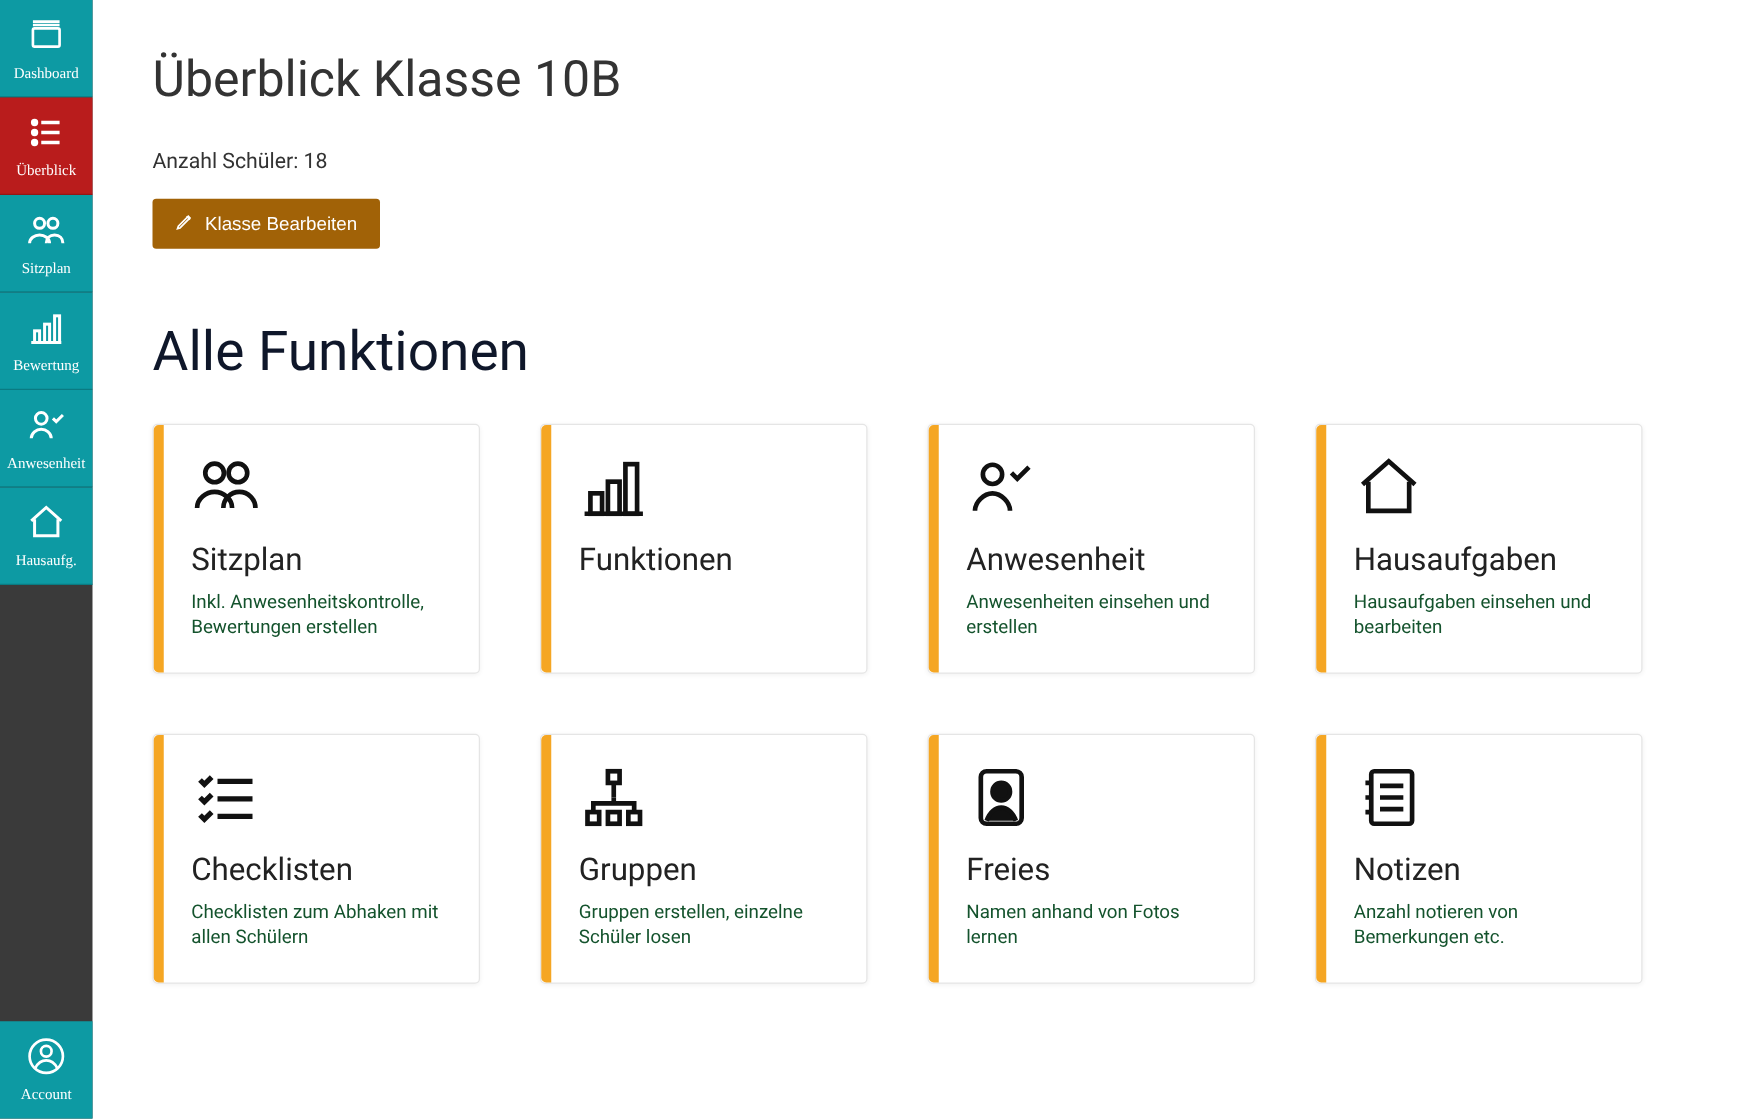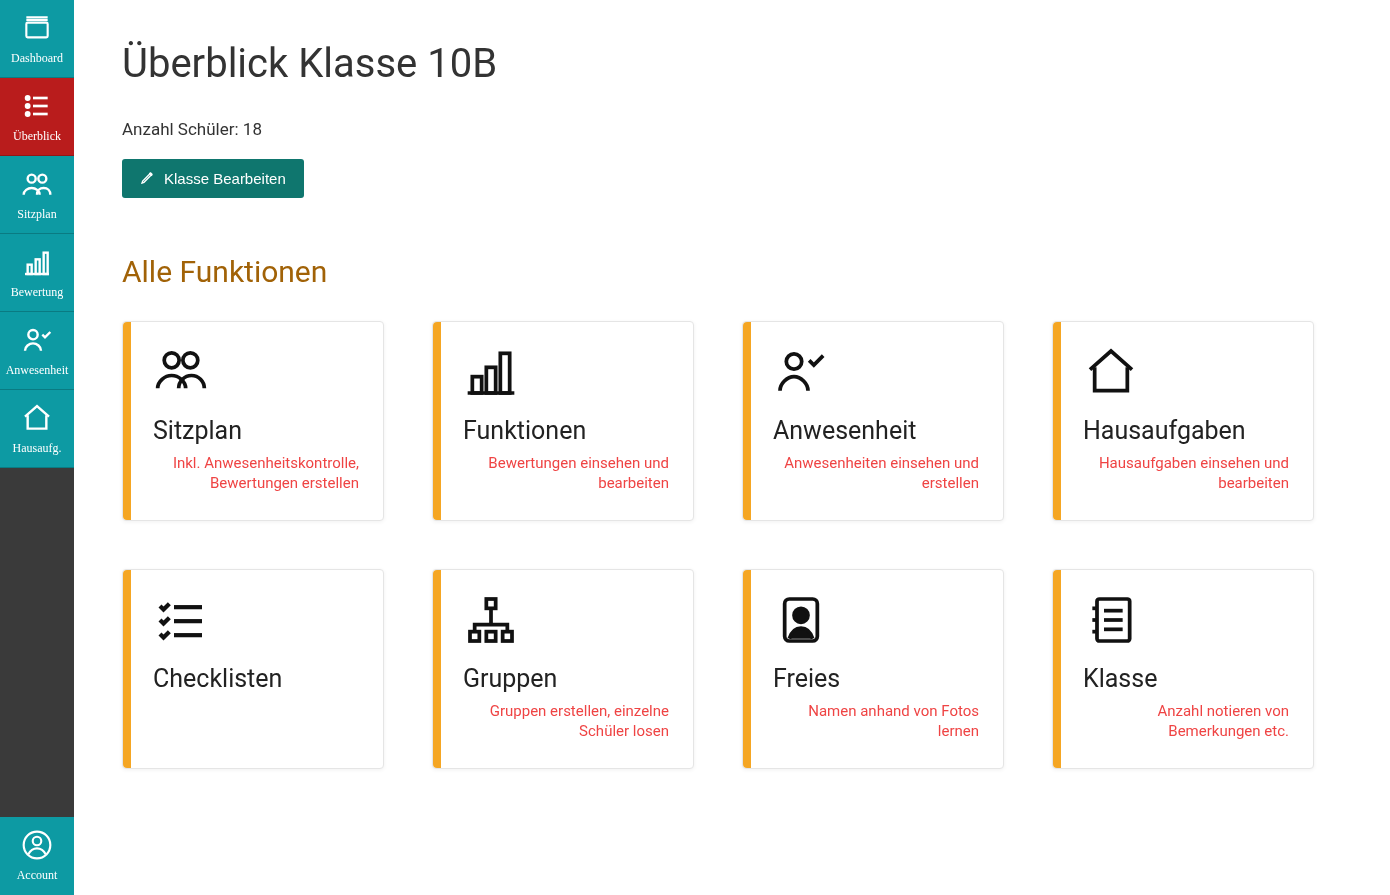--- a/index.html
+++ b/index.html
@@ -54,33 +54,33 @@
   }
   .student-count {
     font-size: 17px;
     color: #333;
     margin-bottom: 20px;
   }
   .edit-btn {
     display: inline-flex;
     align-items: center;
     gap: 8px;
-    background: #0f766e;
+    background: #a16207;
     color: #fff;
     border: none;
     padding: 10px 18px;
     font-size: 15px;
     border-radius: 3px;
     cursor: pointer;
   }
   .edit-btn svg { width: 16px; height: 16px; }
   h2.section-title {
-    font-size: 30px;
+    font-size: 44px;
     font-weight: 400;
-    color: #a16207;
+    color: #0f172a;
     margin-top: 56px;
     margin-bottom: 32px;
   }
   .cards {
     display: grid;
     grid-template-columns: repeat(4, 1fr);
     gap: 48px 48px;
   }
   .card {
     position: relative;
@@ -107,23 +107,22 @@
     display: block;
   }
   .card .card-title {
     font-size: 25px;
     font-weight: 400;
     color: #222;
     margin-bottom: 8px;
   }
   .card .card-desc {
     font-size: 15px;
-    color: #ef4444;
+    color: #14532d;
     line-height: 1.35;
-    text-align: right;
   }
 </style>
 </head>
 <body>
 
 <nav class="sidebar">
 
   <div class="side-item">
     <span>
       <svg viewBox="0 0 24 24" fill="none" stroke="white" stroke-width="1.6">
@@ -242,21 +241,20 @@
     <div class="card">
       <span class="card-icon">
         <svg viewBox="0 0 24 24" width="56" height="56" fill="none" stroke="#111" stroke-width="1.6">
           <line x1="2" y1="21" x2="22" y2="21"></line>
           <rect x="4" y="14" width="4" height="7"></rect>
             <rect x="10" y="10" width="4" height="11"></rect>
             <rect x="16" y="4" width="4" height="17"></rect>
         </svg>
       </span>
       <div class="card-title">Funktionen</div>
-      <div class="card-desc">Bewertungen einsehen und bearbeiten</div>
     </div>
 
     <div class="card">
       <span class="card-icon">
         <svg viewBox="0 0 24 24" width="56" height="56" fill="none" stroke="#111" stroke-width="1.6">
           <circle cx="9" cy="7.5" r="3.3"></circle>
             <path d="M3 20c0-3 3-6 6-6s6 3 6 6"></path>
           <path d="M15.5 7 l2 2 l4-4"></path>
         </svg>
       </span>
@@ -280,20 +278,21 @@
         <svg viewBox="0 0 24 24" width="56" height="56" fill="none" stroke="#111" stroke-width="1.8">
           <path d="M3 6l1.5 1.5L7 5"></path> 
             <line x1="9" y1="6.5" x2="21" y2="6.5"></line>
           <path d="M3 12l1.5 1.5L7 11"></path>
             <line x1="9" y1="12.5" x2="21" y2="12.5"></line>
           <path d="M3 18l1.5 1.5L7 17"></path>
             <line x1="9" y1="18.5" x2="21" y2="18.5"></line>
         </svg>
       </span>
       <div class="card-title">Checklisten</div>
+      <div class="card-desc">Checklisten zum Abhaken mit allen Schülern</div>
     </div>
 
     <div class="card">
       <span class="card-icon">
         <svg viewBox="0 0 24 24" width="56" height="56" fill="none" stroke="#111" stroke-width="1.6">
           <rect x="10" y="3" width="4" height="4"></rect>
           <rect x="3" y="17" width="4" height="4"></rect>
             <rect x="10" y="17" width="4" height="4"></rect>
             <rect x="17" y="17" width="4" height="4"></rect>
           <path d="M12 7 v5"></path>
@@ -322,18 +321,18 @@
         <svg viewBox="0 0 24 24" width="56" height="56" fill="none" stroke="#111" stroke-width="1.6">
           <rect x="6" y="3" width="14" height="18" rx="1"></rect>
           <line x1="9" y1="8" x2="17" y2="8"></line>
             <line x1="9" y1="12" x2="17" y2="12"></line>
             <line x1="9" y1="16" x2="17" y2="16"></line>
           <line x1="4" y1="7" x2="6" y2="7"></line>
             <line x1="4" y1="12" x2="6" y2="12"></line>
             <line x1="4" y1="17" x2="6" y2="17"></line>
         </svg>
       </span>
-      <div class="card-title">Klasse</div>
+      <div class="card-title">Notizen</div>
       <div class="card-desc">Anzahl notieren von Bemerkungen etc.</div>
     </div>
 
   </div>
 </main>
 
 </body></html>

